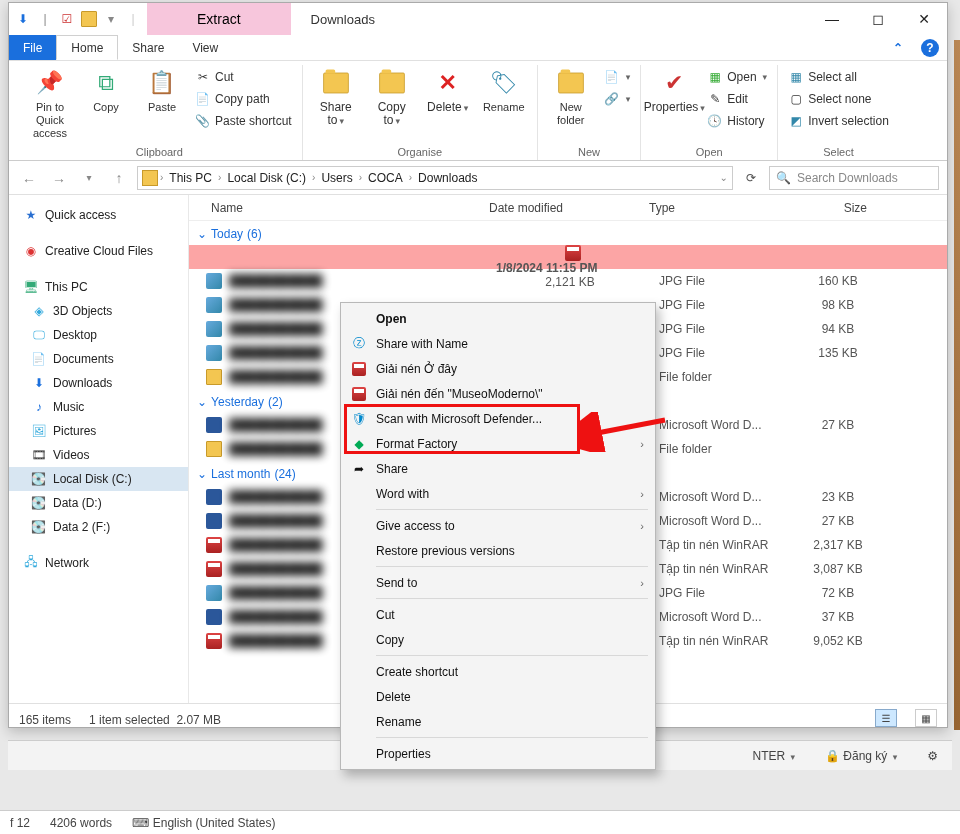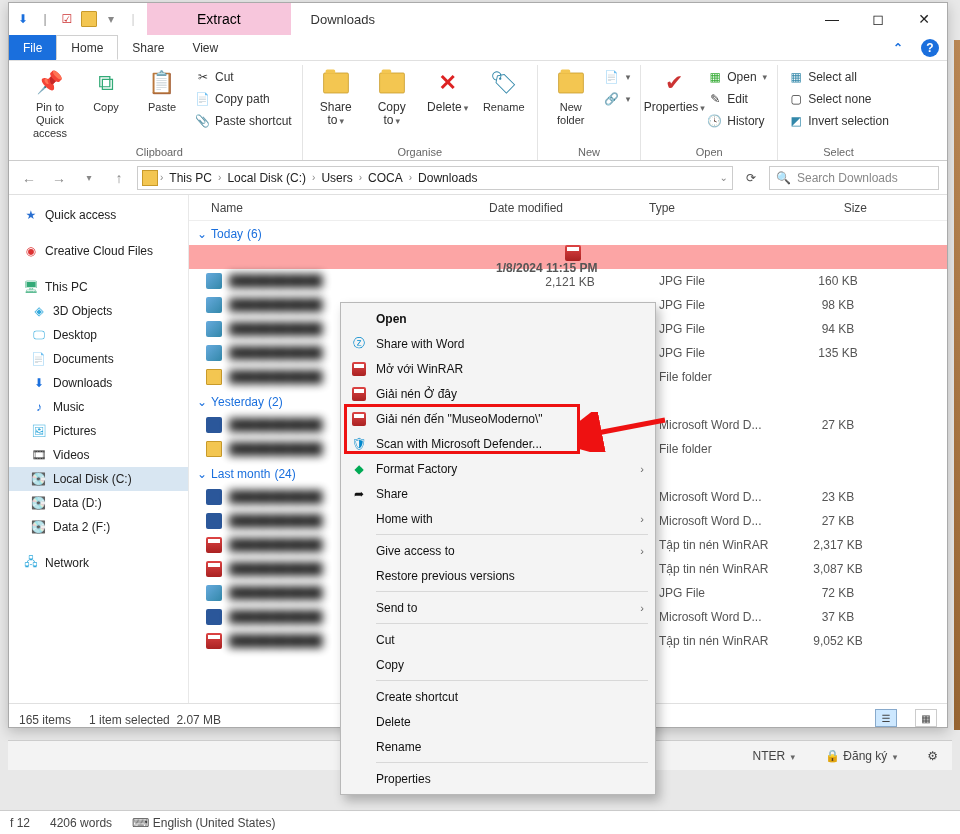--- a/index.html
+++ b/index.html
@@ -539,27 +539,21 @@
 
 </div>
 
 <div class="ctxmenu">
   <div class="ctxitem bold">
       <span class="cico"></span>
       <span class="clbl">Open</span>
     </div>
   <div class="ctxitem">
       <span class="cico" style="color:#08c">ⓩ</span>
-      <span class="clbl">Share with Word</span>
-    </div>
-  <div class="ctxitem">
-      <span class="cico">
-        <span class="rarico" style="width:14px;height:14px"></span>
-      </span>
-      <span class="clbl">Mở với WinRAR</span>
+      <span class="clbl">Share with Name</span>
     </div>
   <div class="ctxitem">
       <span class="cico">
         <span class="rarico" style="width:14px;height:14px"></span>
       </span>
       <span class="clbl">Giải nén Ở đây</span>
     </div>
   <div class="ctxitem">
       <span class="cico">
         <span class="rarico" style="width:14px;height:14px"></span>
@@ -574,21 +568,21 @@
       <span class="cico" style="color:#0a5">◆</span>
       <span class="clbl">Format Factory</span>
       <span class="carrow">›</span>
     </div>
   <div class="ctxitem">
       <span class="cico">➦</span>
       <span class="clbl">Share</span>
     </div>
   <div class="ctxitem">
       <span class="cico"></span>
-      <span class="clbl">Home with</span>
+      <span class="clbl">Word with</span>
       <span class="carrow">›</span>
     </div>
   <div class="ctxsep"></div>
   <div class="ctxitem">
       <span class="cico"></span>
       <span class="clbl">Give access to</span>
       <span class="carrow">›</span>
     </div>
   <div class="ctxitem">
       <span class="cico"></span>

